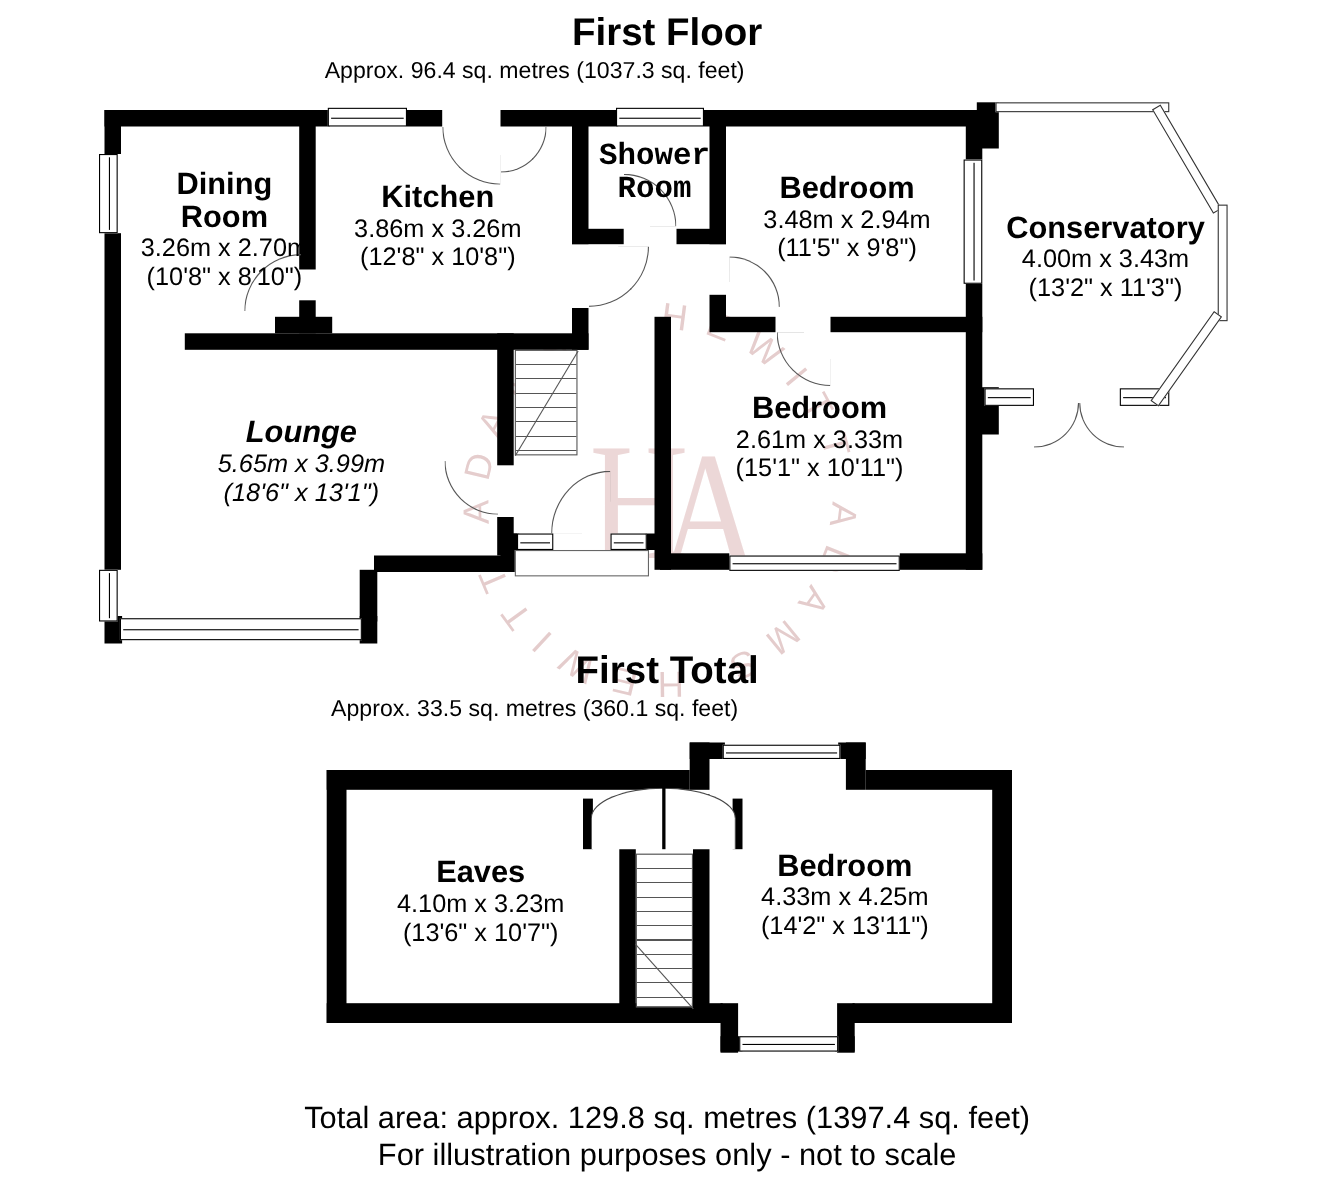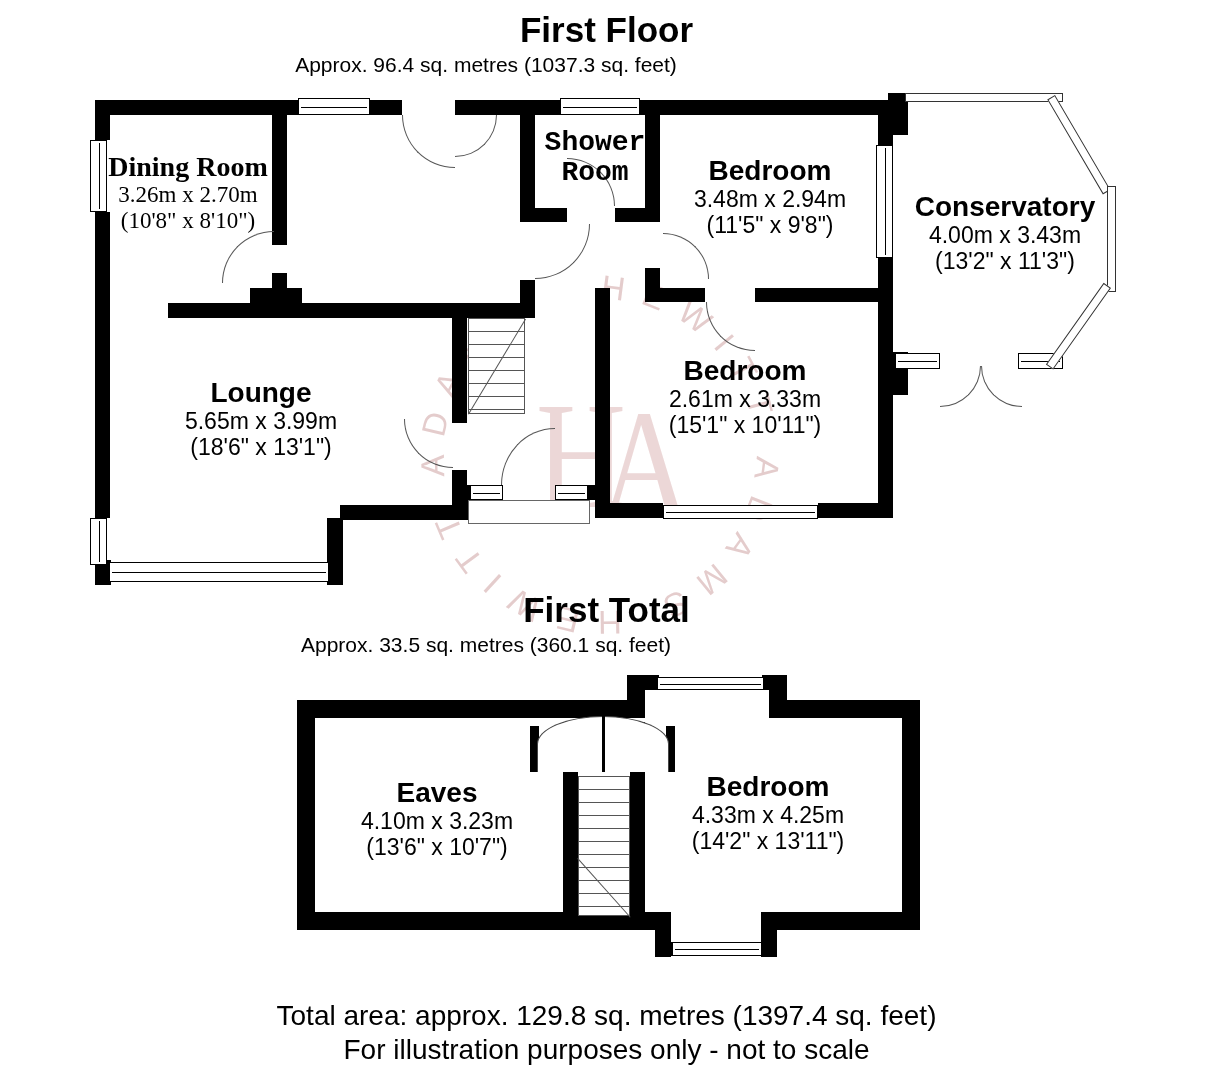--- a/index.html
+++ b/index.html
@@ -117,39 +117,44 @@
   <div class="d bl" style="left:706px;top:302px;width:49px;height:49px;"></div>
   <div class="d bl" style="left:404px;top:419px;width:49px;height:49px;"></div>
   <div class="d tl" style="left:501px;top:428px;width:54px;height:57px;"></div>
   <div class="d br" style="left:940px;top:366px;width:41px;height:41px;"></div>
   <div class="d bl" style="left:981px;top:366px;width:41px;height:41px;"></div>
 
   <div class="stairs" style="left:468px;top:318px;width:57px;height:96px;"></div>
   <div class="diag" style="left:468px;top:414px;width:111px;transform:rotate(-59deg);"></div>
   <div class="thin" style="left:468px;top:500px;width:122px;height:24px;"></div>
 
-  <div class="room" style="left:108px;top:152px;width:160px;font-family:Liberation Serif, serif;">
+  <div class="room" style="left:124px;top:152px;width:160px;">
     <div class="rname">Dining Room</div>
     <div class="rdim">3.26m x 2.70m</div>
     <div class="rdim">(10'8" x 8'10")</div>
+  </div>
+  <div class="room" style="left:298px;top:164px;width:200px;">
+    <div class="rname">Kitchen</div>
+    <div class="rdim">3.86m x 3.26m</div>
+    <div class="rdim">(12'8" x 10'8")</div>
   </div>
   <div class="room" style="left:530px;top:128px;width:130px;font-family:Liberation Mono, monospace;">
     <div class="rname">Shower Room</div>
   </div>
   <div class="room" style="left:655px;top:156px;width:230px;">
     <div class="rname">Bedroom</div>
     <div class="rdim">3.48m x 2.94m</div>
     <div class="rdim">(11'5" x 9'8")</div>
   </div>
   <div class="room" style="left:890px;top:192px;width:230px;">
     <div class="rname">Conservatory</div>
     <div class="rdim">4.00m x 3.43m</div>
     <div class="rdim">(13'2" x 11'3")</div>
   </div>
-  <div class="room" style="left:151px;top:378px;width:220px;">
+  <div class="room" style="left:164px;top:378px;width:220px;font-style:italic;">
     <div class="rname">Lounge</div>
     <div class="rdim">5.65m x 3.99m</div>
     <div class="rdim">(18'6" x 13'1")</div>
   </div>
   <div class="room" style="left:630px;top:356px;width:230px;">
     <div class="rname">Bedroom</div>
     <div class="rdim">2.61m x 3.33m</div>
     <div class="rdim">(15'1" x 10'11")</div>
   </div>
 

